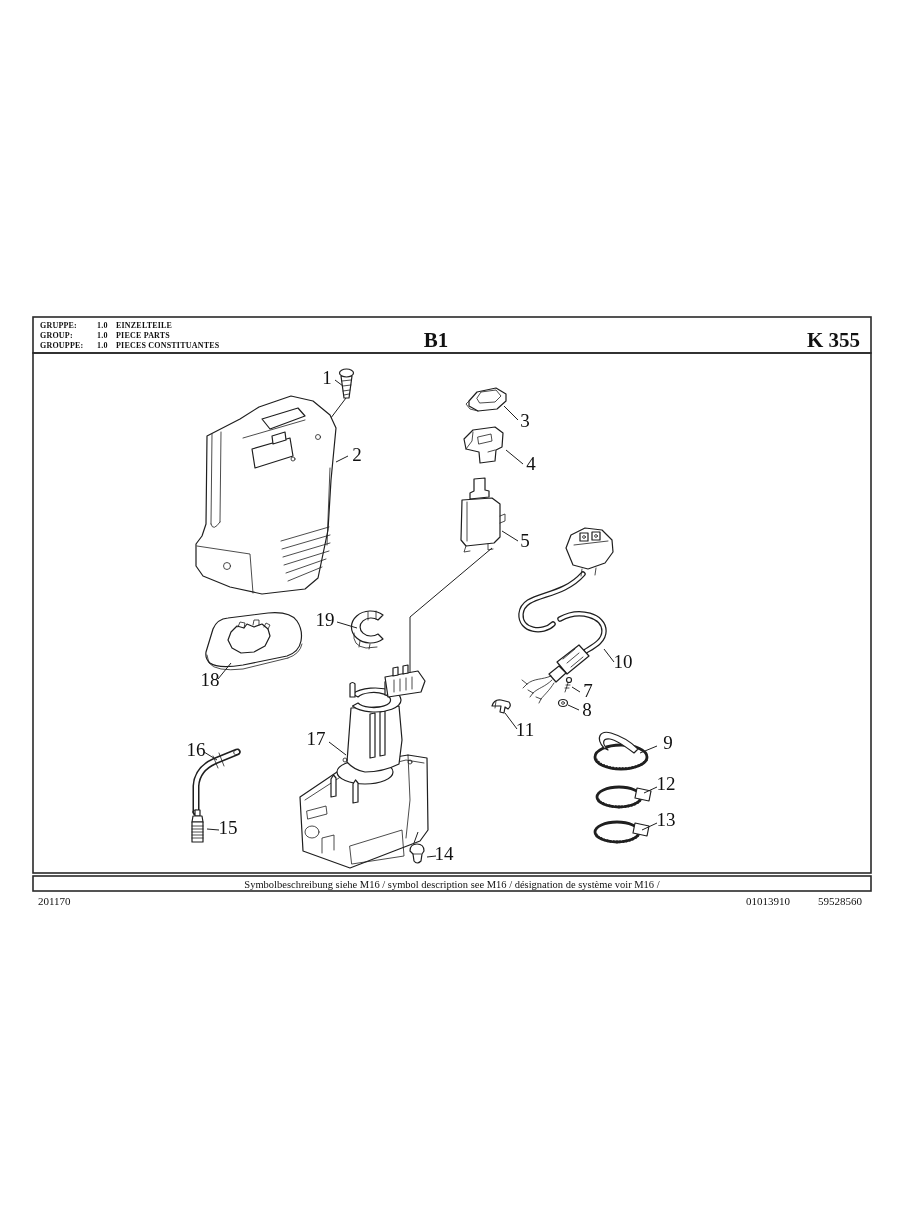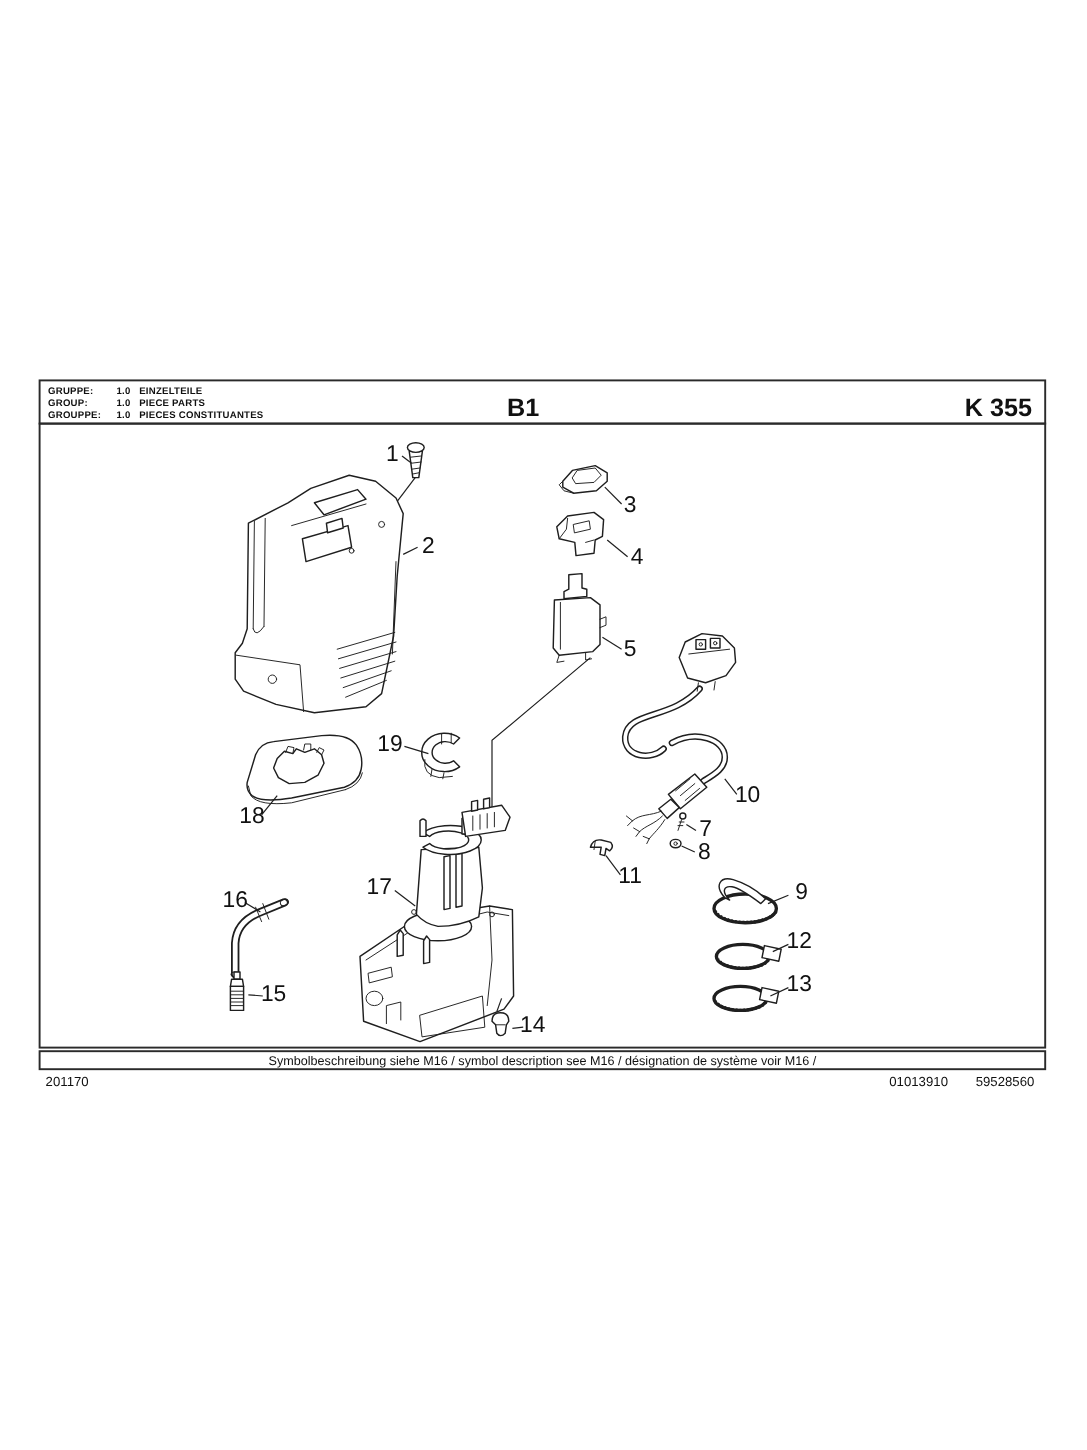--- a/index.html
+++ b/index.html
@@ -1,17 +1,17 @@
 <!DOCTYPE html>
 <html><head>
 <meta charset="utf-8">
 <style>
   html,body{margin:0;padding:0;background:#ffffff;}
   .page{position:relative;width:906px;height:1208px;background:#ffffff;overflow:hidden;
-        font-family:Liberation Sans, sans-serif;}
+        font-family:Liberation Serif, serif;}
   svg{position:absolute;left:0;top:0;}
   svg text{fill:#111;}
   .box{fill:none;stroke:#2a2a2a;stroke-width:1.6;}
   .fw{fill:#ffffff;stroke:#1f1f1f;stroke-width:1.2;stroke-linejoin:round;stroke-linecap:round;}
   .thin{fill:none;stroke:#1f1f1f;stroke-width:0.8;stroke-linejoin:round;stroke-linecap:round;}
   .lead{fill:none;stroke:#1f1f1f;stroke-width:1;}
   .tubeO{fill:none;stroke:#1f1f1f;stroke-width:5.5;stroke-linecap:round;}
   .tubeI{fill:none;stroke:#ffffff;stroke-width:3;stroke-linecap:round;}
   .pipeO{fill:none;stroke:#1f1f1f;stroke-width:7;stroke-linecap:round;}
   .pipeI{fill:none;stroke:#ffffff;stroke-width:4;stroke-linecap:round;}

